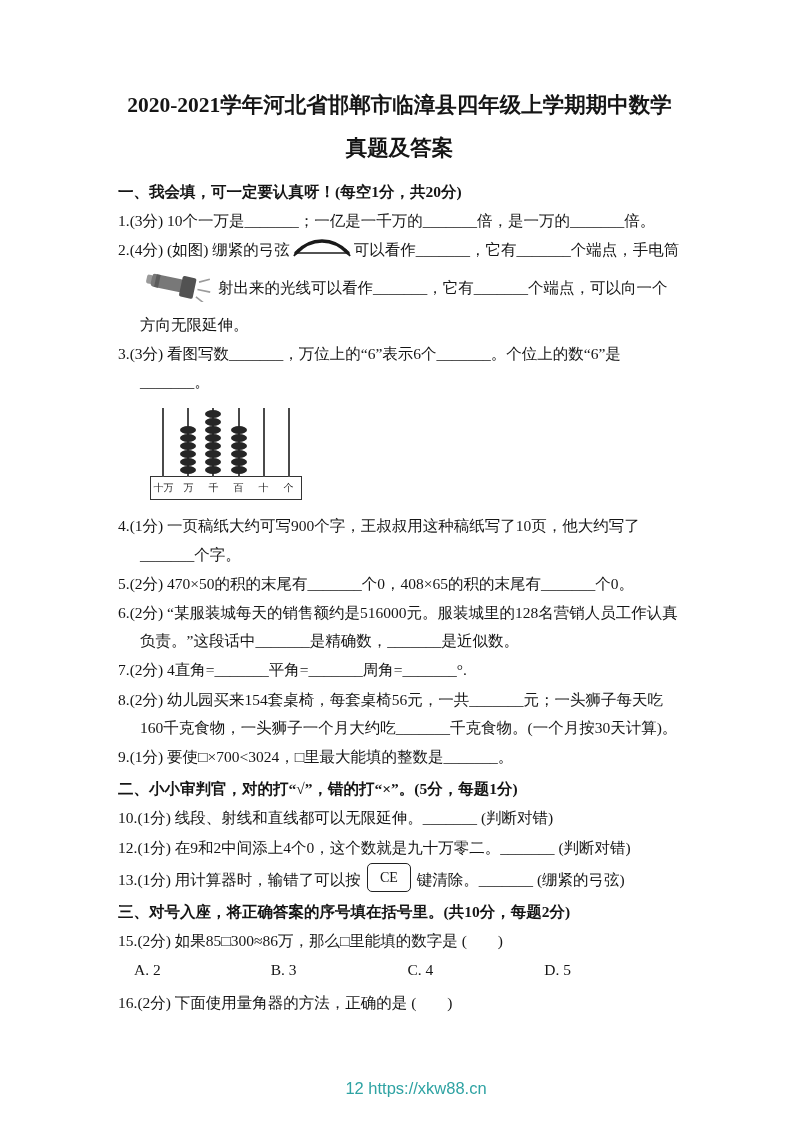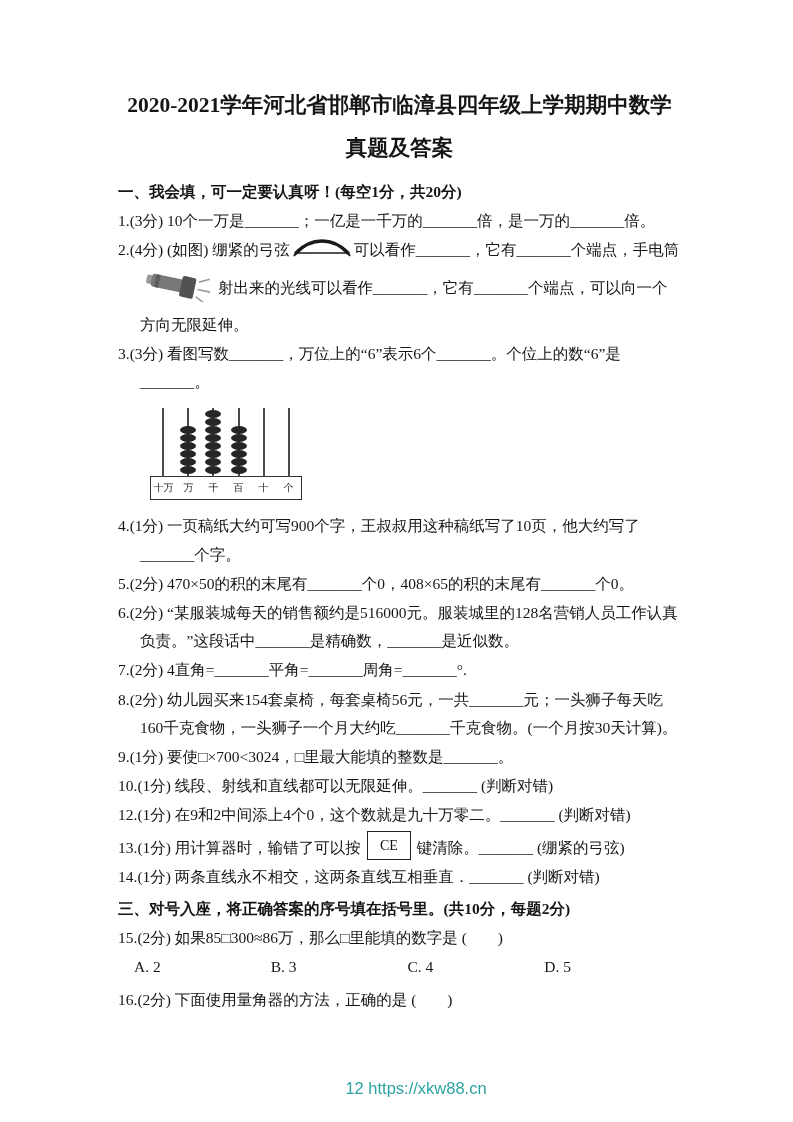--- a/index.html
+++ b/index.html
@@ -14,21 +14,21 @@
   .icon{display:inline-block;vertical-align:middle;margin:0 3px;text-indent:0;}
   .abacus{position:relative;width:152px;height:96px;margin:8px 0 12px 32px;}
   .abacus-labelbox{
     position:absolute;left:0;right:0;bottom:0;height:24px;border:1.5px solid #333;
     display:flex;align-items:center;font-size:10px;box-sizing:border-box;background:#fff;
   }
   .abacus-label{flex:1;text-align:center;color:#222;}
   .rod{position:absolute;top:4px;bottom:23px;width:2px;background:#4a4a4a;transform:translateX(-50%);}
   .bead{position:absolute;width:16px;height:8px;border-radius:50%;background:#262626;transform:translateX(-50%);}
   .ce-button{
-    display:inline-block;min-width:24px;text-align:center;border:1.6px solid #222;border-radius:0;
+    display:inline-block;min-width:24px;text-align:center;border:1.6px solid #222;border-radius:5px;
     padding:7px 9px 6px 9px;margin:0 6px;font-size:14px;line-height:1;vertical-align:3px;background:#fff;
     text-indent:0;
   }
   .options{display:flex;margin:1px 0 4px 0;padding-left:16px;}
   .options span{width:141px;}
   .footer{
     position:absolute;left:0;right:0;bottom:24px;text-align:center;
     color:#2fa3a3;font-size:16.5px;font-family:"Liberation Sans","DejaVu Sans",sans-serif;padding-left:39px;
   }
 </style>
@@ -101,29 +101,29 @@
       <div class="rod" style="left: 91.6667%;"></div>
     </div>
 
   <p class="q">4.(1分) 一页稿纸大约可写900个字，王叔叔用这种稿纸写了10页，他大约写了_______个字。</p>
   <p class="q">5.(2分) 470×50的积的末尾有_______个0，408×65的积的末尾有_______个0。</p>
   <p class="q">6.(2分) “某服装城每天的销售额约是516000元。服装城里的128名营销人员工作认真负责。”这段话中_______是精确数，_______是近似数。</p>
   <p class="q">7.(2分) 4直角=_______平角=_______周角=_______°.</p>
   <p class="q">8.(2分) 幼儿园买来154套桌椅，每套桌椅56元，一共_______元；一头狮子每天吃160千克食物，一头狮子一个月大约吃_______千克食物。(一个月按30天计算)。</p>
   <p class="q">9.(1分) 要使□×700&lt;3024，□里最大能填的整数是_______。</p>
 
+  <p class="sec">二、小小审判官，对的打“√”，错的打“×”。(5分，每题1分)</p>
 
   <p class="q">10.(1分) 线段、射线和直线都可以无限延伸。_______ (判断对错)</p>
   <p class="q">12.(1分) 在9和2中间添上4个0，这个数就是九十万零二。_______ (判断对错)</p>
 
   <p class="q">
     <span>13.(1分) 用计算器时，输错了可以按</span><span class="ce-button">CE</span><span>键清除。_______ (绷紧的弓弦)</span>
   </p>
 
-  <p class="q">14.(1分) 两条直线永不相交，这两条直线互相垂直．_______ (判断对错)</p>
 
   <p class="sec">三、对号入座，将正确答案的序号填在括号里。(共10分，每题2分)</p>
 
   <p class="q">15.(2分) 如果85□300≈86万，那么□里能填的数字是 (　　)</p>
 
   <div class="options">
     <span>A. 2</span>
     <span>B. 3</span>
     <span>C. 4</span>
     <span>D. 5</span>

